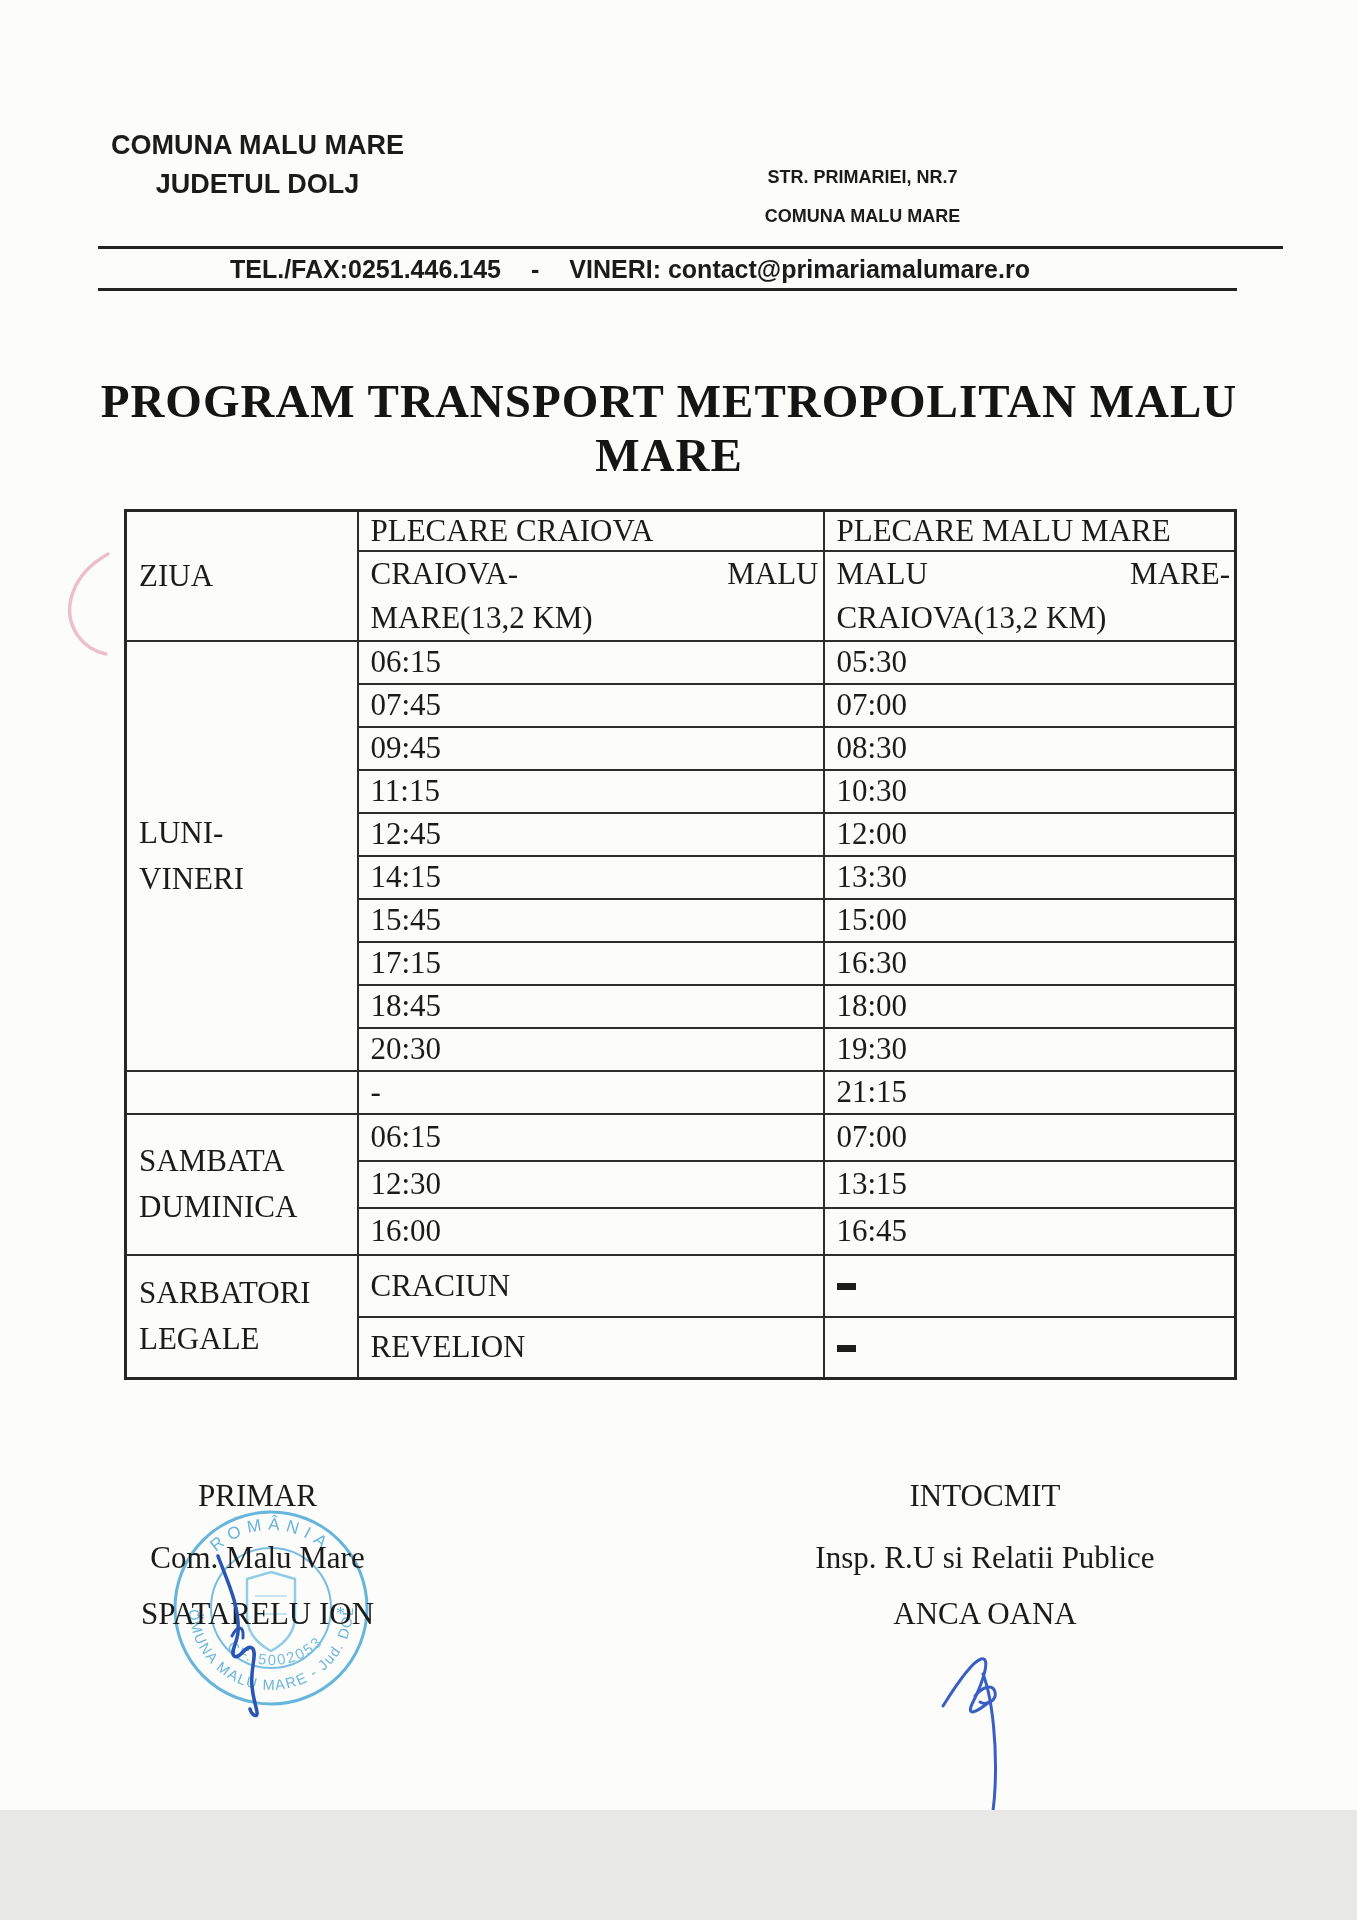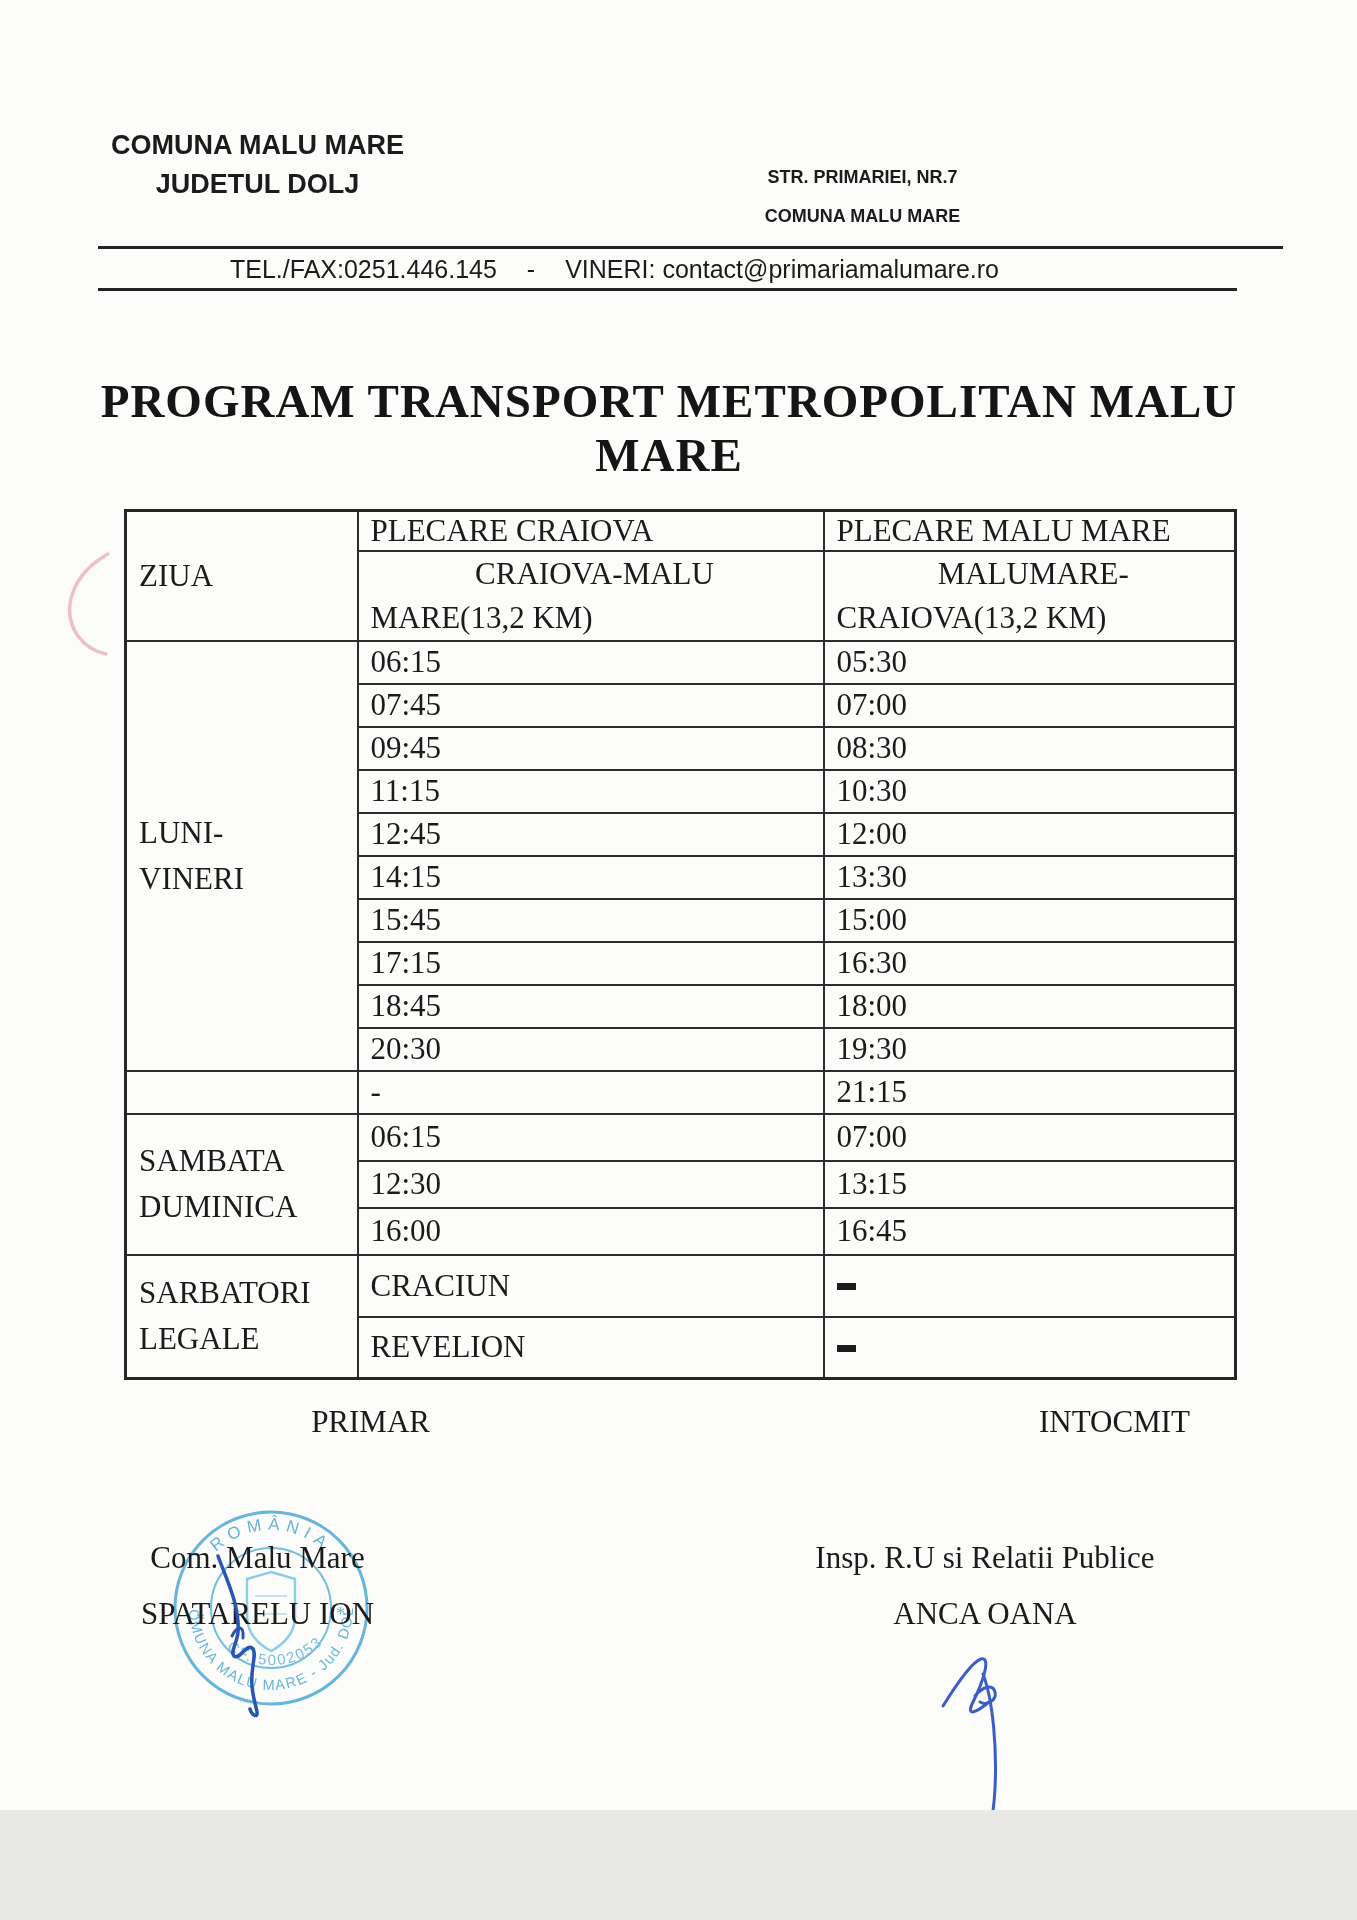--- a/index.html
+++ b/index.html
@@ -24,21 +24,21 @@
     text-align:center;
     font-family:"Liberation Sans", sans-serif;
     font-weight:bold;font-size:18px;line-height:39px;color:#1b1b1b;
   }
   .rule{position:absolute;background:#232323;height:3px;}
   .rule-top{left:98px;top:246px;width:1185px;}
   .rule-bottom{left:98px;top:288px;width:1139px;}
   .contact-line{
     position:absolute;left:230px;top:252px;
     font-family:"Liberation Sans", sans-serif;
-    font-weight:normal;font-size:25px;line-height:34px;color:#1b1b1b;
+    font-weight:bold;font-size:25px;line-height:34px;color:#1b1b1b;
     display:flex;align-items:flex-end;
   }
   .contact-line .sep{margin:0 30px;}
   
   .doc-title{
     position:absolute;left:98px;top:374px;width:1142px;
     text-align:center;
     font-weight:bold;font-size:47px;letter-spacing:1px;color:#151515;
   }
   
@@ -55,28 +55,28 @@
     overflow:hidden;
   }
   .row-h1{height:40px;}
   .row-h2{height:88px;}
   .row-wd{height:43px;}
   .row-we{height:47px;}
   .row-ho{height:62px;}
   td.day-cell{vertical-align:top;line-height:46px;padding-top:2px;}
   td.hdr-cell{vertical-align:middle;margin-top:32px;}
   td.sub-cell{vertical-align:top;padding:4px 14px 0 12px;line-height:44px;}
-  .justline{display:flex;justify-content:center;}
+  .justline{display:flex;justify-content:space-between;}
   td.c2dash{padding-left:66px;}
   .dashbar{display:inline-block;width:19px;height:7px;background:#1c1c1c;vertical-align:middle;margin-top:-4px;}
   
   .sig-text{position:absolute;font-size:31px;color:#1b1b1b;text-align:center;z-index:2;}
   .sl{left:85px;width:345px;}
   .sr{left:780px;width:410px;}
-  .rowA{top:1404px;text-align:right;} .rowB{top:1540px;} .rowC{top:1596px;}
+  .rowA{top:1478px;} .rowB{top:1540px;} .rowC{top:1596px;}
   
   .stamp-svg{position:absolute;left:156px;top:1496px;z-index:1;opacity:.85;}
   .sig1-svg{position:absolute;left:180px;top:1540px;z-index:3;}
   .sig2-svg{position:absolute;left:925px;top:1638px;z-index:3;}
   .pink-svg{position:absolute;left:48px;top:548px;z-index:1;opacity:.75;}
 </style>
 </head>
 <body>
 
 <div class="page">

